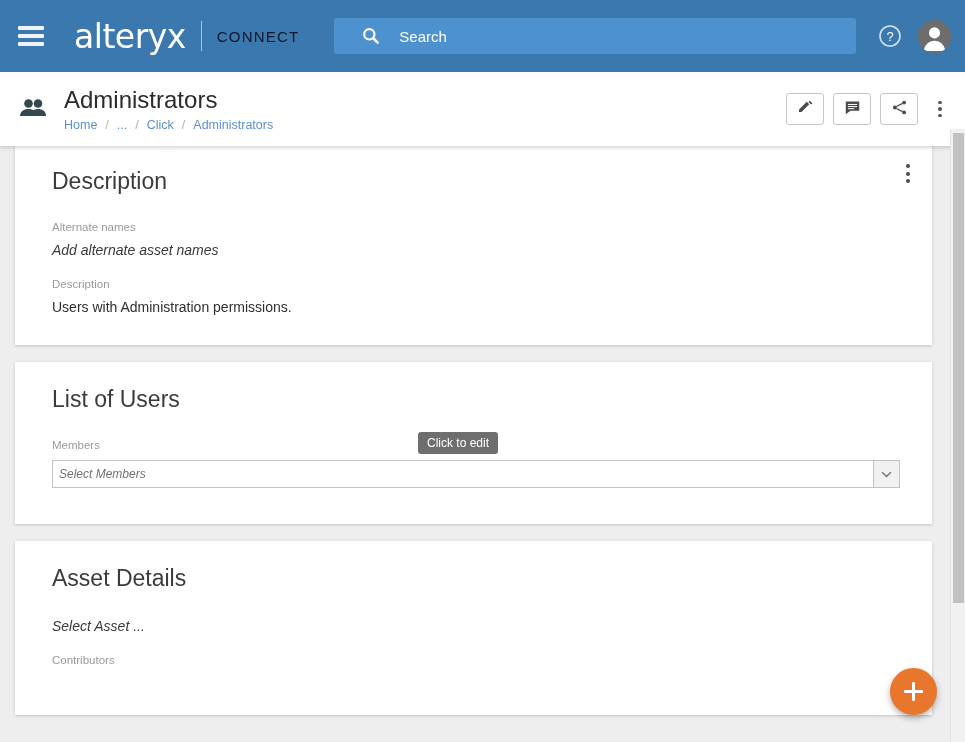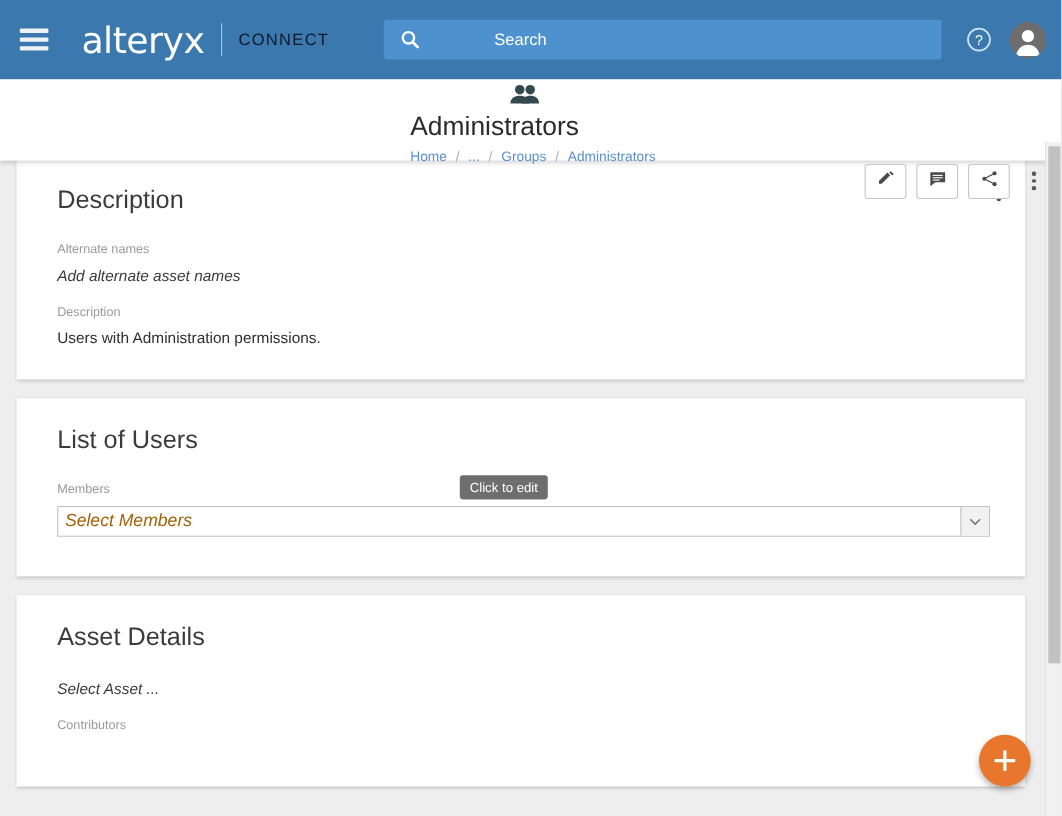--- a/index.html
+++ b/index.html
@@ -48,29 +48,28 @@
   }
   .brand-sub {
     color: #0f172a;
     font-size: 15px;
     letter-spacing: 1.2px;
   }
 
   .searchbar {
     flex: 1 1 auto;
     height: 36px;
-    margin: 0 22px 0 50px;
+    margin: 0 22px 0 35px;
     background: #4e91cf;
     border-radius: 3px;
     display: flex;
     align-items: center;
-    padding: 0 14px;
+    padding: 0 27px;
     max-width: 575px;
     cursor: text;
-    gap: 48px;
   }
   .search-icon { width: 20px; height: 20px; flex: 0 0 auto; }
   .search-input {
     border: none; outline: none; background: transparent;
     color: #ffffff;
     font-size: 15px;
     font-family: "Liberation Sans", sans-serif;
     margin-left: 18px;
     width: 100%;
   }
@@ -88,21 +87,20 @@
   
   .pagehead {
     height: 74px;
     background: #ffffff;
     display: flex;
     align-items: center;
     padding: 0 14px 0 18px;
     position: relative;
     z-index: 20;
     box-shadow: 0 2px 4px rgba(0,0,0,0.16);
-    flex-direction: column;
   }
   .pagehead-icon { width: 30px; height: 30px; margin-right: 16px; flex: 0 0 auto; }
   .pagehead-text { display: flex; flex-direction: column; justify-content: center; }
   .page-title {
     font-size: 24px;
     color: #2b2b2b;
     font-weight: 400;
     line-height: 1.15;
   }
   .breadcrumb {
@@ -175,23 +173,23 @@
     height: 28px;
     border: 1px solid #c3c3c3;
     background: #ffffff;
     margin-top: 2px;
     cursor: pointer;
   }
   .select-value {
     flex: 1 1 auto;
     display: flex; align-items: center;
     padding: 0 6px;
-    font-size: 16px;
+    font-size: 12px;
     font-style: italic;
-    color: #a16207;
+    color: #737373;
   }
   .select-arrow {
     width: 26px;
     border-left: 1px solid #c3c3c3;
     background: #f1f1f1;
     display: flex; align-items: center; justify-content: center;
   }
 
   .tooltip {
     position: absolute;
@@ -294,21 +292,21 @@
     </svg>
   </span>
 
   <div class="pagehead-text">
     <div class="page-title">Administrators</div>
     <div class="breadcrumb">
       <span class="crumb">Home</span>
       <span class="crumb-sep">/</span>
       <span class="crumb">...</span>
       <span class="crumb-sep">/</span>
-      <span class="crumb">Groups</span>
+      <span class="crumb">Click</span>
       <span class="crumb-sep">/</span>
       <span class="crumb">Administrators</span>
     </div>
   </div>
 
   <div class="pagehead-actions">
     <div class="act-btn">
       <span>
         <svg viewBox="0 0 24 24" width="17" height="17">
           <path d="M3 17.3 L14.5 5.8 L18.2 9.5 L6.7 21 L3 21 Z" fill="#4a4a4a" transform="translate(0,-1.5) scale(0.95)"></path>

